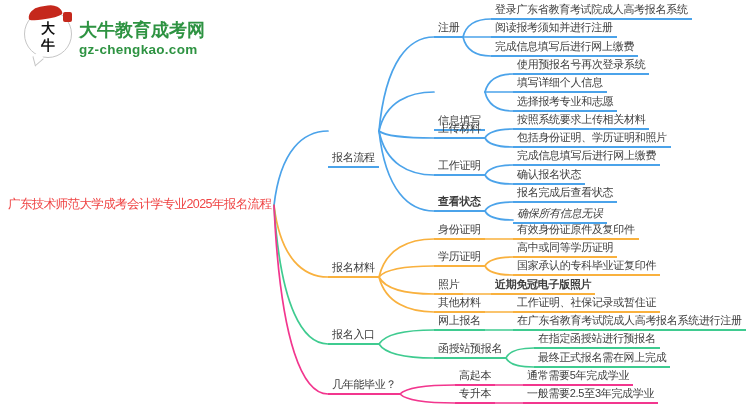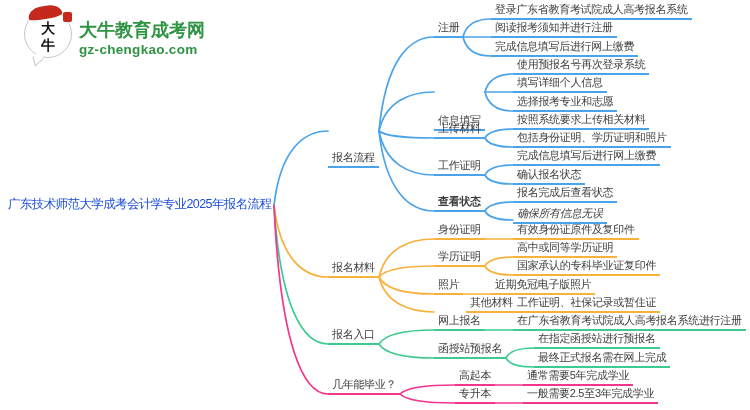--- a/index.html
+++ b/index.html
@@ -10,21 +10,21 @@
   #stage{position:absolute;inset:0;}
   #edges{position:absolute;left:0;top:0;width:750px;height:410px;}
 
   
   .node{
     position:absolute;white-space:nowrap;color:#3d3d3d;
     font-size:11px;line-height:14px;letter-spacing:-0.3px;
     padding:0 4px 2px 4px;border-bottom:2px solid transparent;
   }
   .node.root{
-    font-size:12.5px;line-height:17px;color:#1d4ed8;border-bottom:none;
+    font-size:12.5px;line-height:17px;color:#ef4444;border-bottom:none;
     padding:0;letter-spacing:-0.6px;
   }
 
   
   .logo{position:absolute;left:24px;top:10px;display:flex;align-items:flex-end;}
   .bubble{
     position:relative;width:46px;height:46px;background:#fff;
     border:1px solid #c6c6c6;border-radius:50%;
     display:flex;align-items:center;justify-content:center;
   }
@@ -128,22 +128,22 @@
     <div class="node l2" style="border-bottom-color: rgb(75, 163, 234); left: 434px; top: 194.15px; font-weight: bold;">查看状态</div>
     <div class="node leaf" style="border-bottom-color: rgb(75, 163, 234); left: 513px; top: 185px;">报名完成后查看状态</div>
     <div class="node leaf" style="border-bottom-color: rgb(75, 163, 234); left: 513px; top: 206px; font-style: italic;">确保所有信息无误</div>
     <div class="node l1" style="border-bottom-color: rgb(249, 177, 62); left: 328px; top: 260.488px;">报名材料</div>
     <div class="node l2" style="border-bottom-color: rgb(249, 177, 62); left: 434px; top: 221.6px;">身份证明</div>
     <div class="node leaf" style="border-bottom-color: rgb(249, 177, 62); left: 513px; top: 221.6px;">有效身份证原件及复印件</div>
     <div class="node l2" style="border-bottom-color: rgb(249, 177, 62); left: 434px; top: 249.05px;">学历证明</div>
     <div class="node leaf" style="border-bottom-color: rgb(249, 177, 62); left: 513px; top: 239.9px;">高中或同等学历证明</div>
     <div class="node leaf" style="border-bottom-color: rgb(249, 177, 62); left: 513px; top: 258.2px;">国家承认的专科毕业证复印件</div>
     <div class="node l2" style="border-bottom-color: rgb(249, 177, 62); left: 434px; top: 276.5px;">照片</div>
-    <div class="node leaf" style="border-bottom-color: rgb(249, 177, 62); left: 491px; top: 276.5px;">近期免冠电子版照片</div>
-    <div class="node l2" style="border-bottom-color: rgb(249, 177, 62); left: 434px; top: 294.8px; margin-left: 32px;">其他材料</div>
+    <div class="node leaf" style="border-bottom-color: rgb(249, 177, 62); left: 491px; top: 276.5px; font-weight: bold;">近期免冠电子版照片</div>
+    <div class="node l2" style="border-bottom-color: rgb(249, 177, 62); left: 434px; top: 294.8px;">其他材料</div>
     <div class="node leaf" style="border-bottom-color: rgb(249, 177, 62); left: 513px; top: 294.8px;">工作证明、社保记录或暂住证</div>
     <div class="node l1" style="border-bottom-color: rgb(63, 203, 144); left: 328px; top: 326.825px;">报名入口</div>
     <div class="node l2" style="border-bottom-color: rgb(63, 203, 144); left: 434px; top: 313.1px;">网上报名</div>
     <div class="node leaf" style="border-bottom-color: rgb(63, 203, 144); left: 513px; top: 313.1px;">在广东省教育考试院成人高考报名系统进行注册</div>
     <div class="node l2" style="border-bottom-color: rgb(63, 203, 144); left: 434px; top: 340.55px; text-align: center;">函授站预报名</div>
     <div class="node leaf" style="border-bottom-color: rgb(63, 203, 144); left: 534px; top: 331.4px;">在指定函授站进行预报名</div>
     <div class="node leaf" style="border-bottom-color: rgb(63, 203, 144); left: 534px; top: 349.7px;">最终正式报名需在网上完成</div>
     <div class="node l1" style="border-bottom-color: rgb(242, 54, 142); left: 328px; top: 377.15px;">几年能毕业？</div>
     <div class="node l2" style="border-bottom-color: rgb(242, 54, 142); left: 455px; top: 368px;">高起本</div>
     <div class="node leaf" style="border-bottom-color: rgb(242, 54, 142); left: 523px; top: 368px;">通常需要5年完成学业</div>

